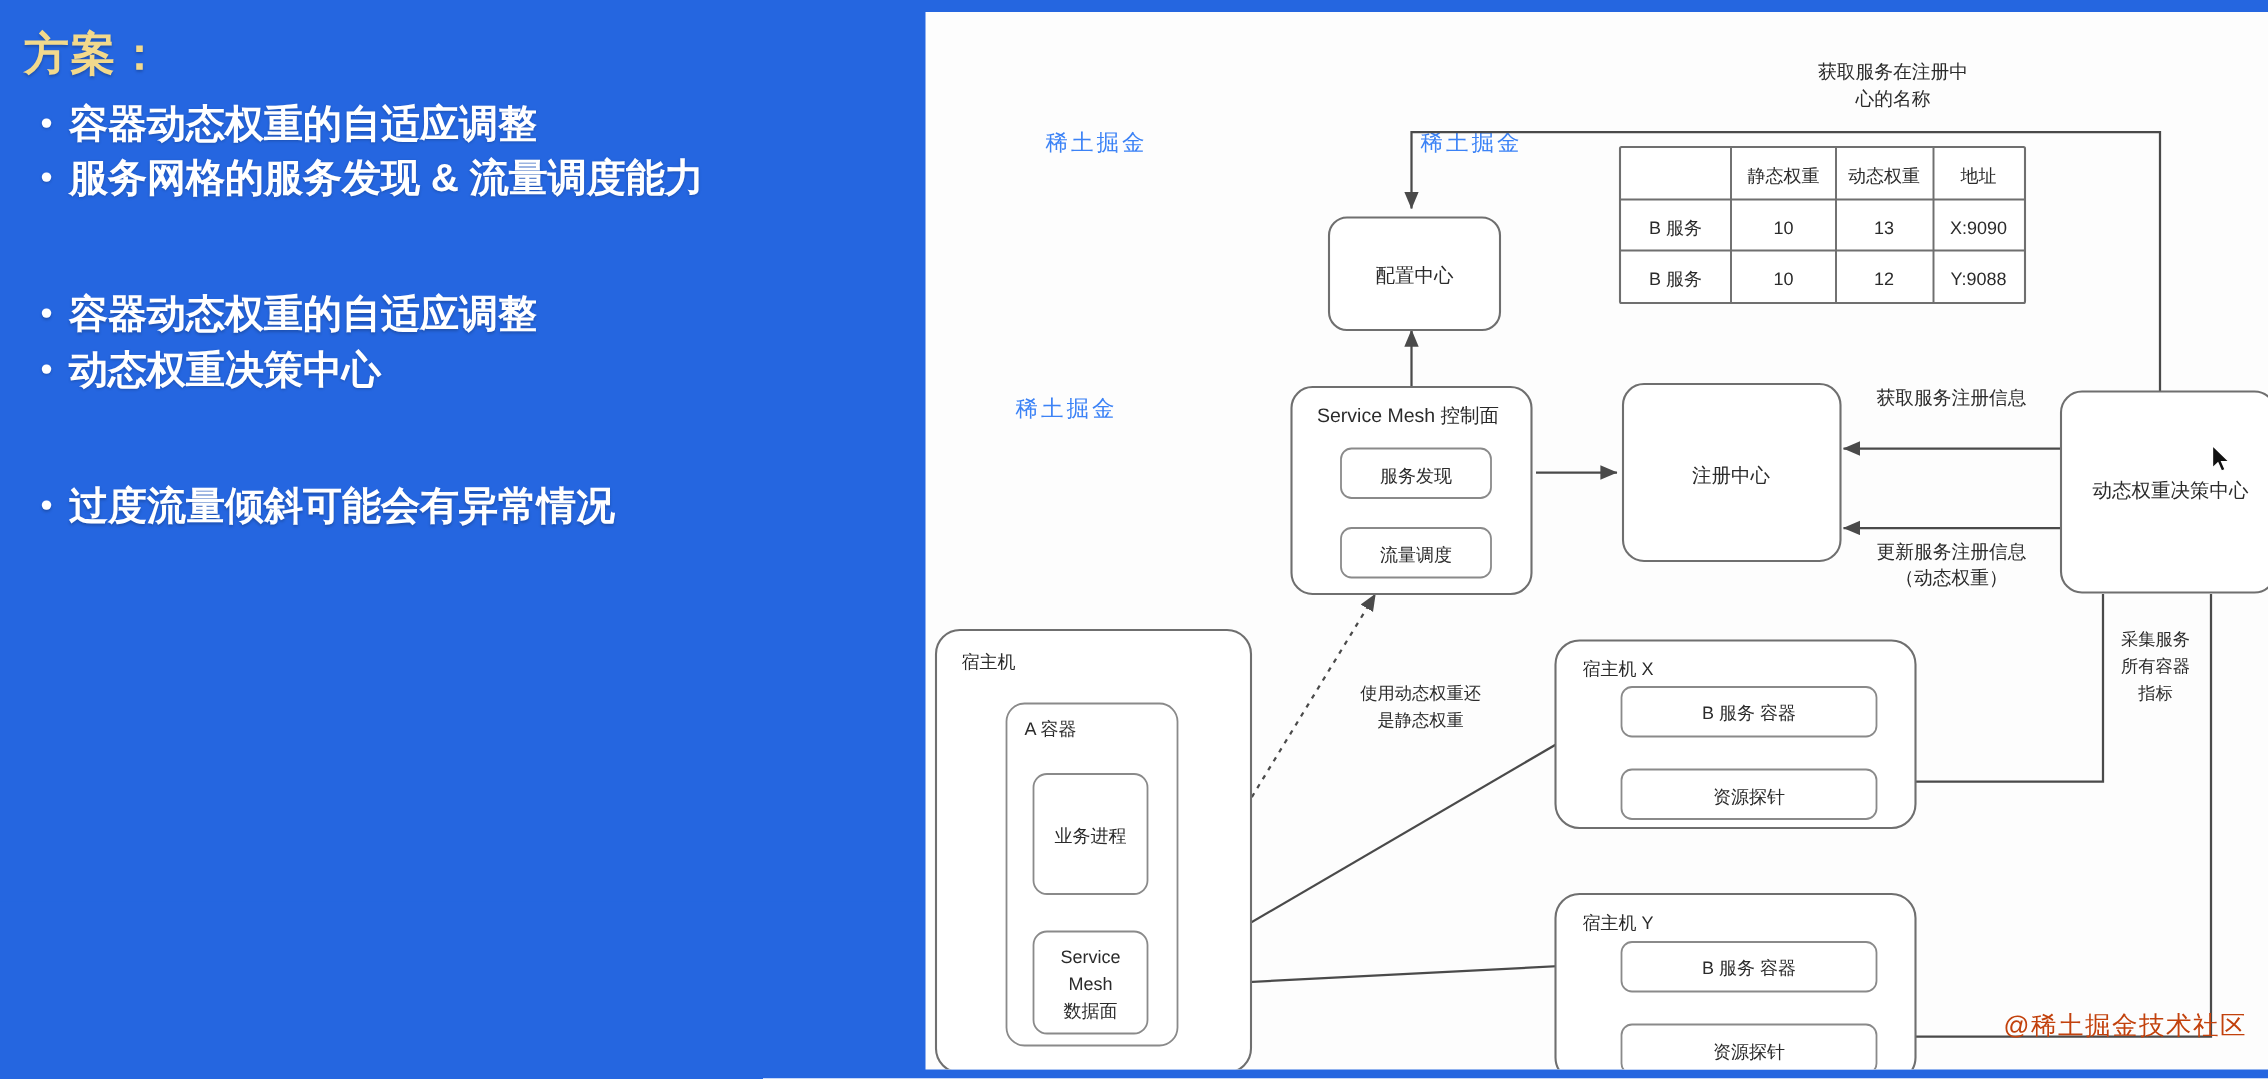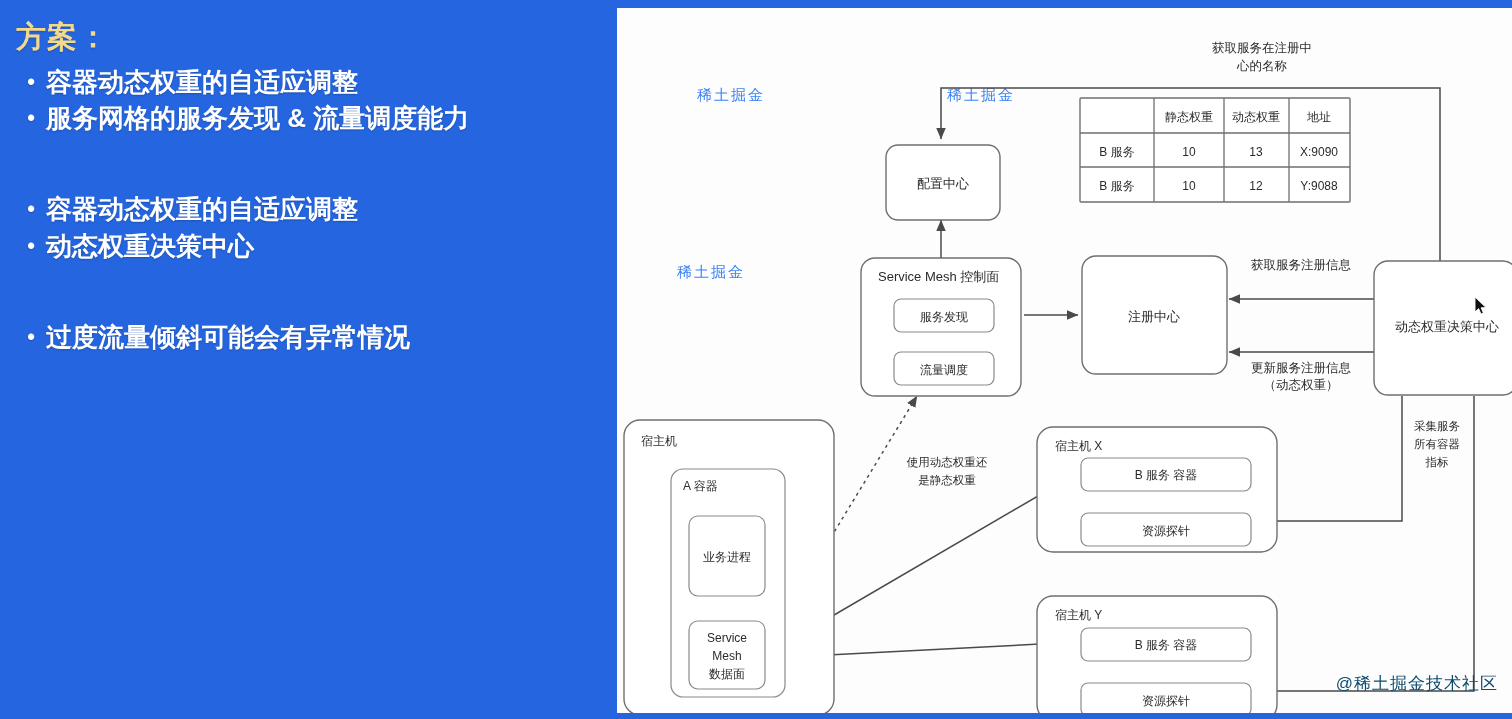--- a/index.html
+++ b/index.html
@@ -70,21 +70,21 @@
     position: absolute;
     left: 0; top: 0;
     width: 895px;
     height: 705px;
   }
   .wm {
     position: absolute;
     right: 14px;
     bottom: 18px;
     font-size: 17px;
-    color: #0c4a6e;
+    color: #c2410c;
     letter-spacing: 1px;
     white-space: nowrap;
   }
   
   .wm-faint {
     position: absolute;
     font-size: 15px;
     color: #3b82f6;
     letter-spacing: 2px;
     white-space: nowrap;

